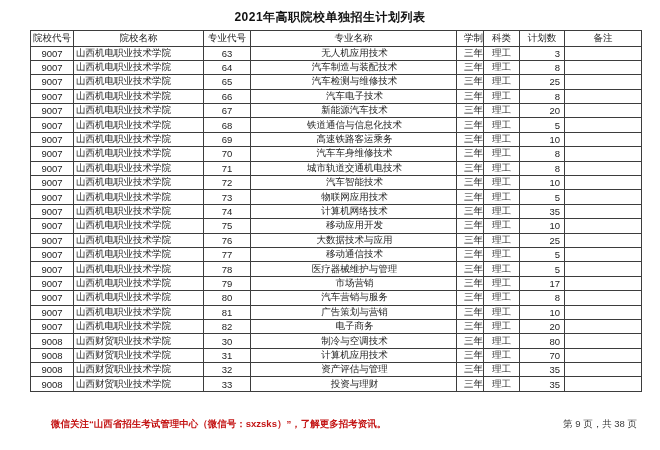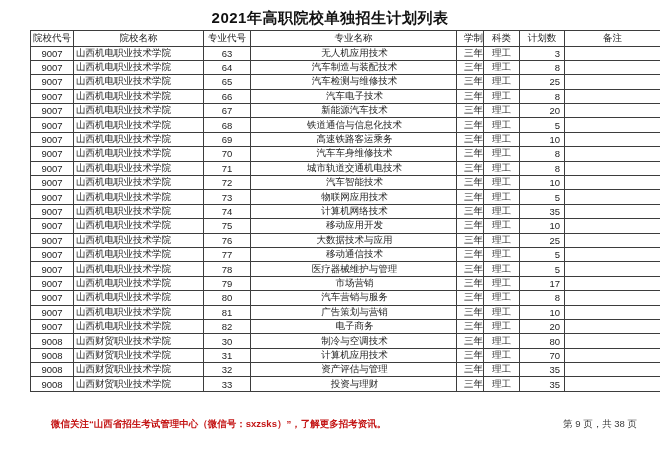--- a/index.html
+++ b/index.html
@@ -7,21 +7,21 @@
     width: 660px; height: 450px;
     background: #ffffff;
     font-family: "Liberation Sans", "DejaVu Sans", sans-serif;
     color: #1c1c1c;
     overflow: hidden;
   }
   .page { position: relative; width: 660px; height: 450px; }
   .doc-title {
     position: absolute; top: 9px; left: 0; width: 660px;
     text-align: center;
-    font-size: 15px; font-weight: bold; color: #111;
+    font-size: 12px; font-weight: bold; color: #111;
     letter-spacing: 0.5px;
   }
   table.plan-table {
     position: absolute; top: 30px; left: 30px;
     width: 607px;
     border-collapse: collapse;
     table-layout: fixed;
     font-size: 9.5px;
   }
   .plan-table th, .plan-table td {
@@ -37,21 +37,21 @@
     background: #ffffff;
   }
   .plan-table td { height: 14.4px; }
   .plan-table .w0 { width: 43px; }
   .plan-table .w1 { width: 130px; }
   .plan-table .w2 { width: 47px; }
   .plan-table .w3 { width: 206px; margin-top: 48px; }
   .plan-table .w4 { width: 27px; padding-left: 7px; }
   .plan-table .w5 { width: 36px; }
   .plan-table .w6 { width: 45px; margin-top: 44px; }
-  .plan-table .w7 { width: 96px; }
+  .plan-table .w7 { width: 77px; }
   .plan-table td.c0 { text-align: center; }
   .plan-table td.c1 { text-align: left; padding-left: 2px; }
   .plan-table td.c2 { text-align: center; }
   .plan-table td.c3 { text-align: center; padding-left: 2px; }
   .plan-table td.c4 { text-align: center; }
   .plan-table td.c5 { text-align: center; }
   .plan-table td.c6 { text-align: right; padding-right: 4px; }
   .plan-table td.c7 { text-align: left; }
   .footer {
     position: absolute; top: 418px; left: 30px; width: 607px;

